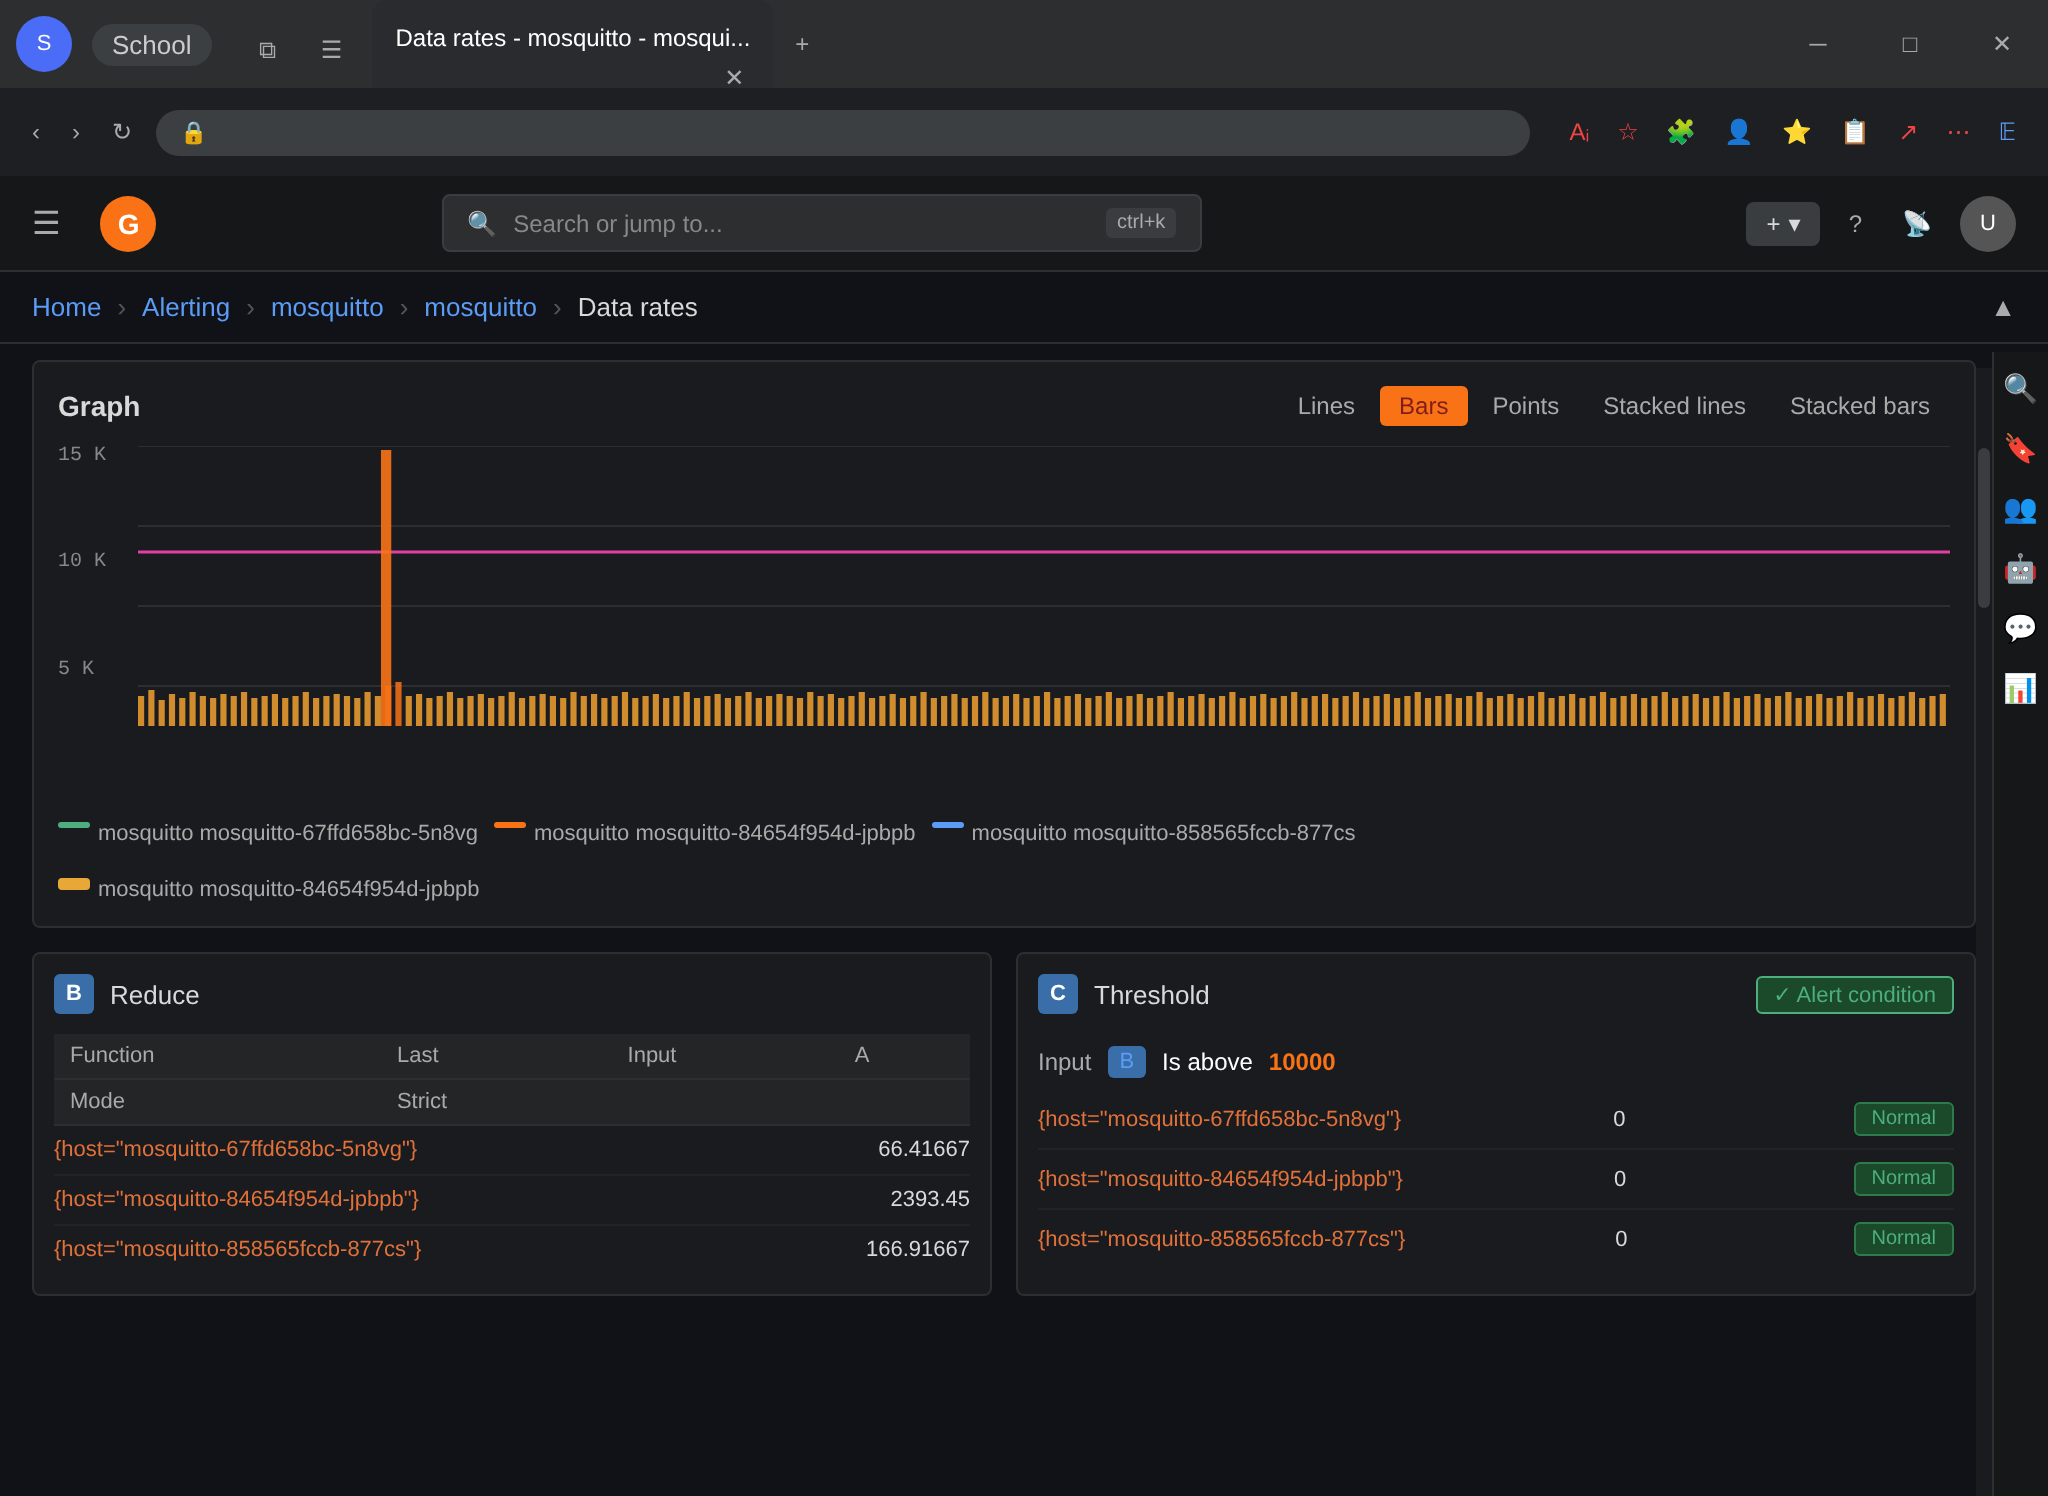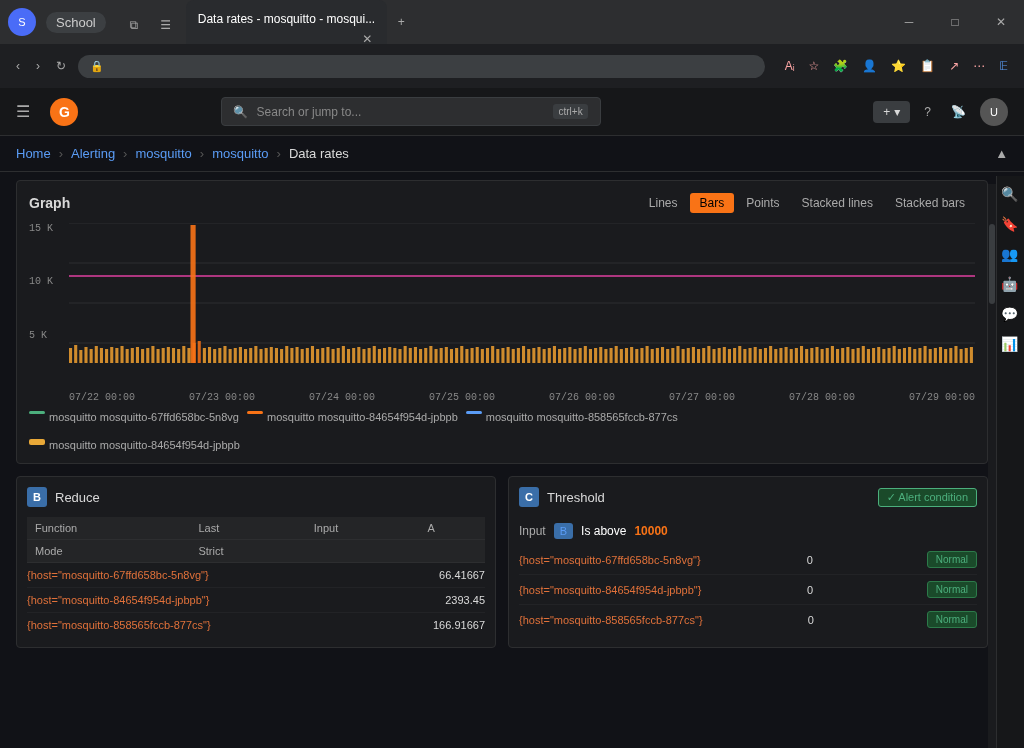--- a/index.html
+++ b/index.html
@@ -13,21 +13,21 @@
     .tab-active { background: #292b2e; border-radius: 8px 8px 0 0; padding: 6px 12px; font-size: 12px; color: #fff; display: flex; align-items: center; gap: 6px; min-width: 180px; flex-direction: column; }
     .tab-favicon { width: 14px; height: 14px; background: #f97316; border-radius: 50%; }
     .tab-close { width: 16px; height: 16px; display: flex; align-items: center; justify-content: center; border-radius: 50%; cursor: pointer; margin-left: auto; color: #aaa; }
     .new-tab-btn { width: 28px; height: 28px; display: flex; align-items: center; justify-content: center; color: #aaa; border-radius: 50%; cursor: pointer; }
     .address-bar { background: #292b2e; display: flex; align-items: center; padding: 6px 12px; gap: 8px; height: 44px; }
     .nav-btn { color: #aaa; cursor: pointer; padding: 4px; }
     .address-input { background: #3c3f42; border-radius: 20px; flex: 1; padding: 5px 12px; color: #d9d9d9; font-size: 12px; display: flex; align-items: center; gap: 6px; }
     .lock-icon { color: #aaa; font-size: 11px; }
     .address-url { color: #d9d9d9; flex: 1; }
     .browser-actions { display: flex; gap: 6px; align-items: center; margin-left: 8px; }
-    .browser-action-btn { color: #fca5a5; cursor: pointer; padding: 4px; }
+    .browser-action-btn { color: #ef4444; cursor: pointer; padding: 4px; }
     .win-btn { width: 46px; height: 32px; display: flex; align-items: center; justify-content: center; cursor: pointer; color: #aaa; }
 
     
     .grafana-app { display: flex; flex-direction: column; background: #111217; height: calc(748px - 88px); }
     .grafana-header { background: #161719; display: flex; align-items: center; padding: 0 16px; height: 48px; border-bottom: 1px solid #2d2e30; gap: 12px; }
     .grafana-logo { width: 28px; height: 28px; background: #f97316; border-radius: 50%; display: flex; align-items: center; justify-content: center; color: white; font-weight: bold; font-size: 14px; }
     .search-bar { background: #2d2e30; border-radius: 4px; padding: 6px 12px; display: flex; align-items: center; gap: 8px; color: #aaa; font-size: 12px; flex: 1; max-width: 380px; margin: 0 auto; cursor: pointer; border: 1px solid #3a3d40; }
     .search-shortcut { background: #3a3d40; border-radius: 3px; padding: 2px 5px; font-size: 10px; color: #aaa; }
     .header-actions { display: flex; gap: 8px; align-items: center; margin-left: auto; }
     .header-btn { color: #aaa; cursor: pointer; padding: 6px; border-radius: 4px; display: flex; align-items: center; }
@@ -51,21 +51,21 @@
 
     
     .main-content { display: flex; flex-direction: column; padding: 0 16px 0 16px; overflow-y: auto; flex: 1; }
 
     
     .graph-panel { background: #1a1b1e; border: 1px solid #2d2e30; border-radius: 4px; margin: 8px 0; padding: 12px; }
     .graph-header { display: flex; align-items: center; justify-content: space-between; margin-bottom: 10px; }
     .graph-title { color: #d9d9d9; font-size: 14px; font-weight: 600; }
     .graph-tabs { display: flex; gap: 2px; }
     .graph-tab { padding: 3px 10px; font-size: 12px; color: #aaa; cursor: pointer; border-radius: 3px; background: transparent; }
-    .graph-tab.active { background: #f97316; color: #000000; }
+    .graph-tab.active { background: #f97316; color: #7f1d1d; }
 
     
     .chart-container { position: relative; height: 180px; width: 100%; font-family: Liberation Mono, monospace; }
     .y-axis { position: absolute; left: 0; top: 0; bottom: 20px; display: flex; flex-direction: column; justify-content: space-between; padding-right: 4px; font-size: 10px; color: #888; width: 40px; }
     .x-axis { position: absolute; bottom: 0; left: 40px; right: 0; display: flex; justify-content: space-between; font-size: 10px; color: #888; }
     .chart-area { position: absolute; left: 40px; right: 0; top: 0; bottom: 20px; }
 
     
     .legend { display: flex; flex-wrap: wrap; gap: 8px; margin-top: 8px; font-size: 11px; }
     .legend-item { display: flex; align-items: flex-start; gap: 4px; color: #aaa; }
@@ -406,30 +406,20 @@
               <rect x="845" y="124" width="3" height="16"></rect>
               <rect x="850" y="126" width="3" height="14"></rect>
               <rect x="855" y="125" width="3" height="15"></rect>
               <rect x="860" y="123" width="3" height="17"></rect>
               <rect x="865" y="126" width="3" height="14"></rect>
               <rect x="870" y="125" width="3" height="15"></rect>
               <rect x="875" y="124" width="3" height="16"></rect>
             </g>
           </svg>
         </div>
-        <div class="x-axis">
-          <span>07/22 00:00</span>
-          <span>07/23 00:00</span>
-          <span>07/24 00:00</span>
-          <span>07/25 00:00</span>
-          <span>07/26 00:00</span>
-          <span>07/27 00:00</span>
-          <span>07/28 00:00</span>
-          <span>07/29 00:00</span>
-        </div>
       </div>
 
       <div class="legend">
         <div class="legend-item">
           <div class="legend-dot" style="background:#4caf7d;"></div>
           <span>mosquitto mosquitto-67ffd658bc-5n8vg</span>
         </div>
         <div class="legend-item">
           <div class="legend-dot" style="background:#f97316;"></div>
           <span>mosquitto mosquitto-84654f954d-jpbpb</span>

